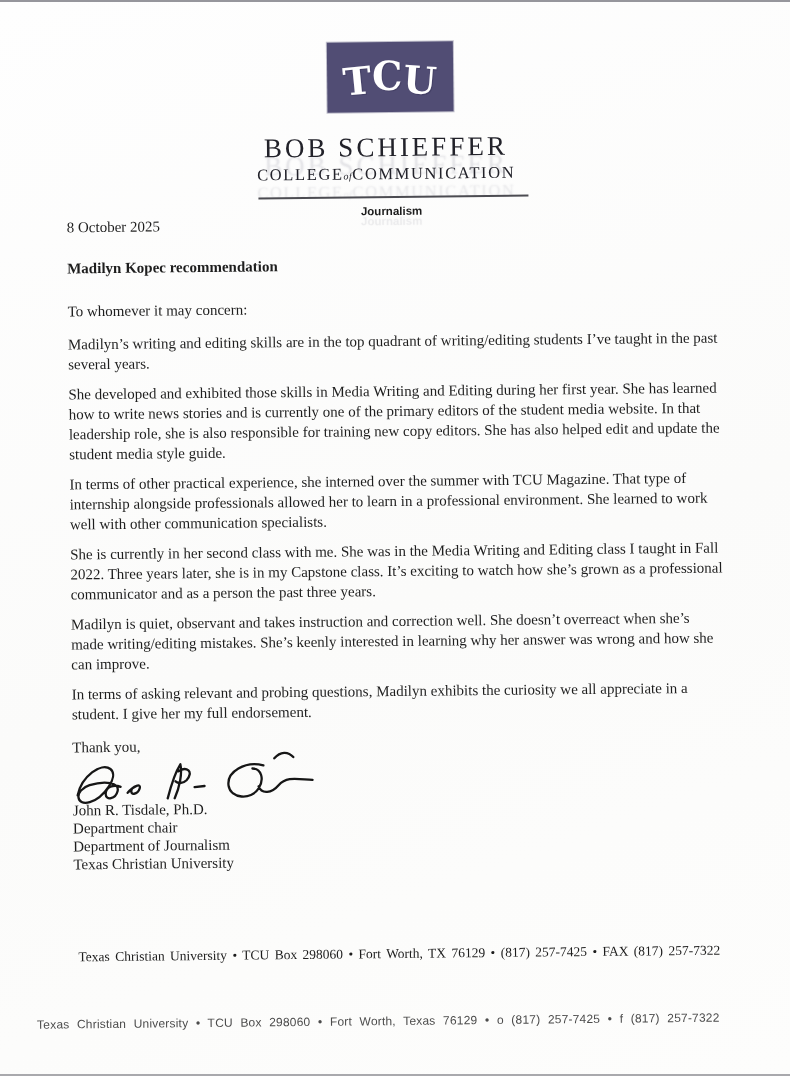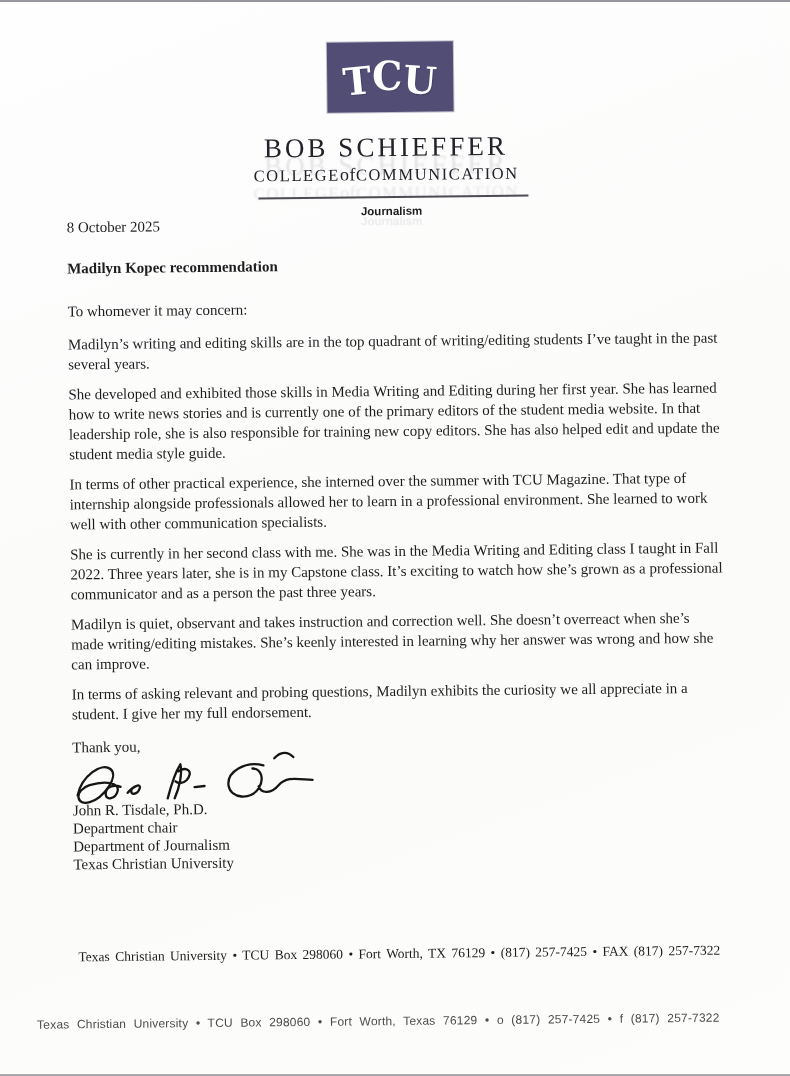--- a/index.html
+++ b/index.html
@@ -59,23 +59,24 @@
     font-weight: normal;
     text-shadow: 0 18px 2px rgba(120,120,138,0.20);
   }
   .wordmark-line2 {
     font-size: 16.5px;
     letter-spacing: 1.6px;
     margin-top: 1px;
     text-shadow: 0 18px 2px rgba(120,120,138,0.18);
   }
   .wordmark-line2 .of {
+    font-style: italic;
     text-transform: lowercase;
     letter-spacing: 0.5px;
-    font-size: 18px;
+    font-size: 10px;
   }
   .wordmark-rule {
     position: absolute; left: 262px; top: 196px;
     width: 270px; height: 1.5px;
     background: #4c4c52;
   }
   .dept {
     position: absolute; left: 0; right: 0; top: 205px;
     text-align: center;
     font-family: "Liberation Sans", sans-serif;

